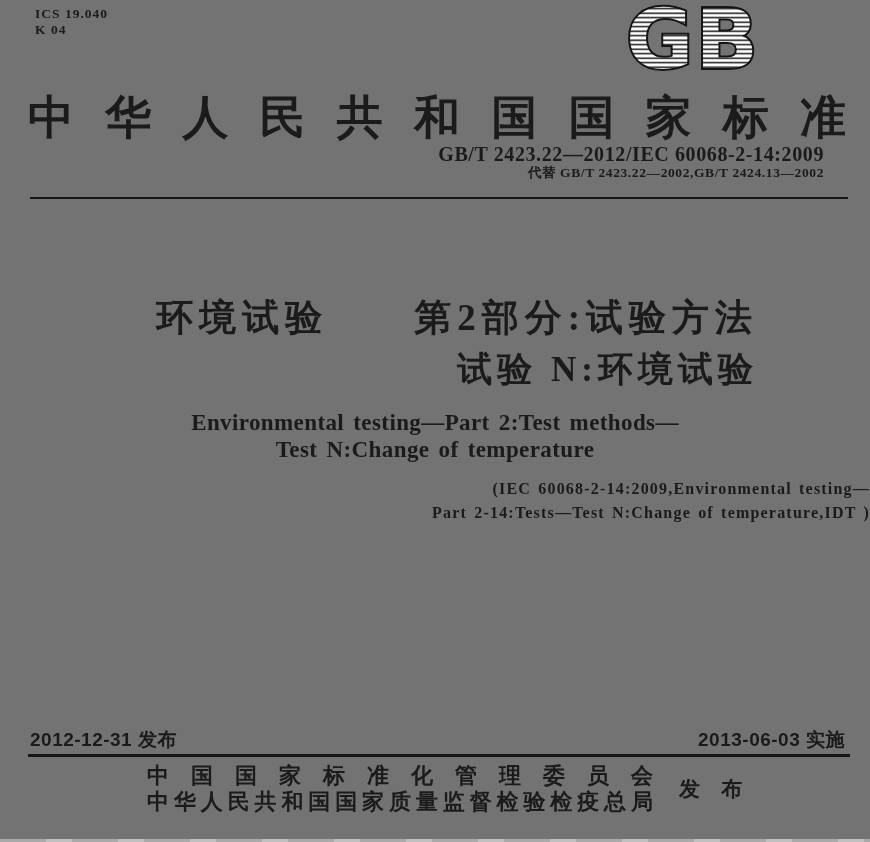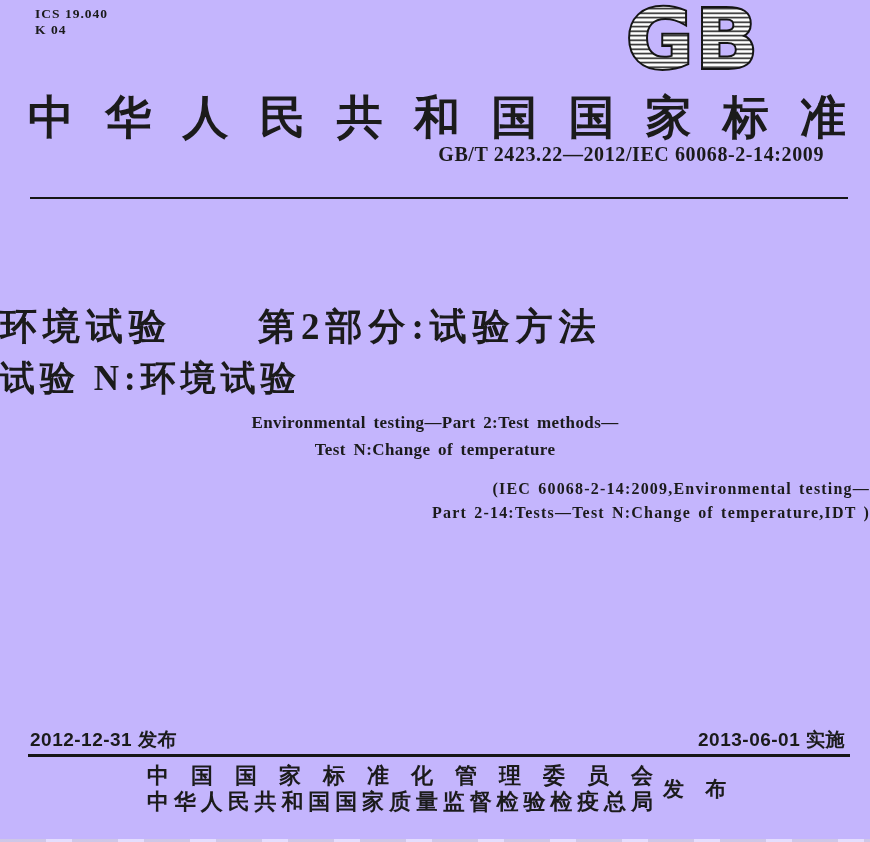--- a/index.html
+++ b/index.html
@@ -4,21 +4,21 @@
 <style>
   html, body {
     margin: 0;
     padding: 0;
     background: #ffffff;
   }
   .page {
     position: relative;
     width: 870px;
     height: 842px;
-    background: #c4b5fd;
+    background: #737373;
     color: #1b1b1b;
     font-family: "Liberation Serif", "DejaVu Serif", serif;
     overflow: hidden;
   }
 
   
   .ics-block {
     position: absolute;
     left: 35px;
     top: 6px;
@@ -80,23 +80,23 @@
     right: 22px;
     top: 197px;
     height: 2px;
     background: #161616;
   }
 
   
   .cn-title {
     position: absolute;
     left: 0;
-    top: 303px;
+    top: 294px;
     width: 758px;
-    text-align: left;
+    text-align: right;
     font-weight: bold;
   }
   .cn-title .line1 {
     font-size: 37px;
     letter-spacing: 6px;
     line-height: 48px;
     white-space: nowrap;
   }
   .cn-title .line2 {
     font-size: 35px;
@@ -107,21 +107,21 @@
   }
 
   
   .en-title {
     position: absolute;
     left: 0;
     top: 409px;
     width: 870px;
     text-align: center;
     font-weight: bold;
-    font-size: 17px;
+    font-size: 23px;
     line-height: 27px;
     letter-spacing: 0.4px;
     word-spacing: 3px;
   }
 
   
   .iec-ref {
     position: absolute;
     left: 0;
     top: 477px;
@@ -171,21 +171,21 @@
     font-weight: bold;
   }
   .issuer-col .iss-line {
     font-size: 22px;
     line-height: 26px;
     white-space: nowrap;
     text-align: justify;
     text-align-last: justify;
   }
   .publish-label {
-    margin-left: 10px;
+    margin-left: 26px;
     font-size: 21px;
     font-weight: bold;
     letter-spacing: 8px;
     white-space: nowrap;
   }
 
   
   .scan-edge {
     position: absolute;
     left: 0;
@@ -213,20 +213,21 @@
         <path d="M0 2.2 H5" stroke="#151515" stroke-width="1.5"></path>
       </pattern>
     </defs>
     <text x="95" y="66" text-anchor="middle" font-family="DejaVu Sans, Liberation Sans, sans-serif" font-size="82" font-weight="bold" letter-spacing="2" fill="url(#gbhatch)" stroke="#151515" stroke-width="4" paint-order="stroke fill">GB</text>
   </svg>
 
   <div class="national-title">中华人民共和国国家标准</div>
 
   <div class="std-block">
     <div class="std-code">GB/T 2423.22—2012/IEC 60068-2-14:2009</div>
+    <div class="std-replaces">代替 GB/T 2423.22—2002,GB/T 2424.13—2002</div>
   </div>
 
   <div class="rule-thin"></div>
 
   <div class="cn-title">
     <div class="line1">环境试验　　第2部分:试验方法</div>
     <div class="line2">试验 N:环境试验</div>
   </div>
 
   <div class="en-title">
@@ -234,21 +235,21 @@
     <div>Test N:Change of temperature</div>
   </div>
 
   <div class="iec-ref">
     <div>(IEC 60068-2-14:2009,Environmental testing—</div>
     <div>Part 2-14:Tests—Test N:Change of temperature,IDT )</div>
   </div>
 
   <div class="dates-row">
     <div>2012-12-31 发布</div>
-    <div>2013-06-01 实施</div>
+    <div>2013-06-03 实施</div>
   </div>
 
   <div class="rule-thick"></div>
 
   <div class="issuer-row">
     <div class="issuer-col">
       <div class="iss-line">中国国家标准化管理委员会</div>
       <div class="iss-line">中华人民共和国国家质量监督检验检疫总局</div>
     </div>
     <div class="publish-label">发 布</div>

